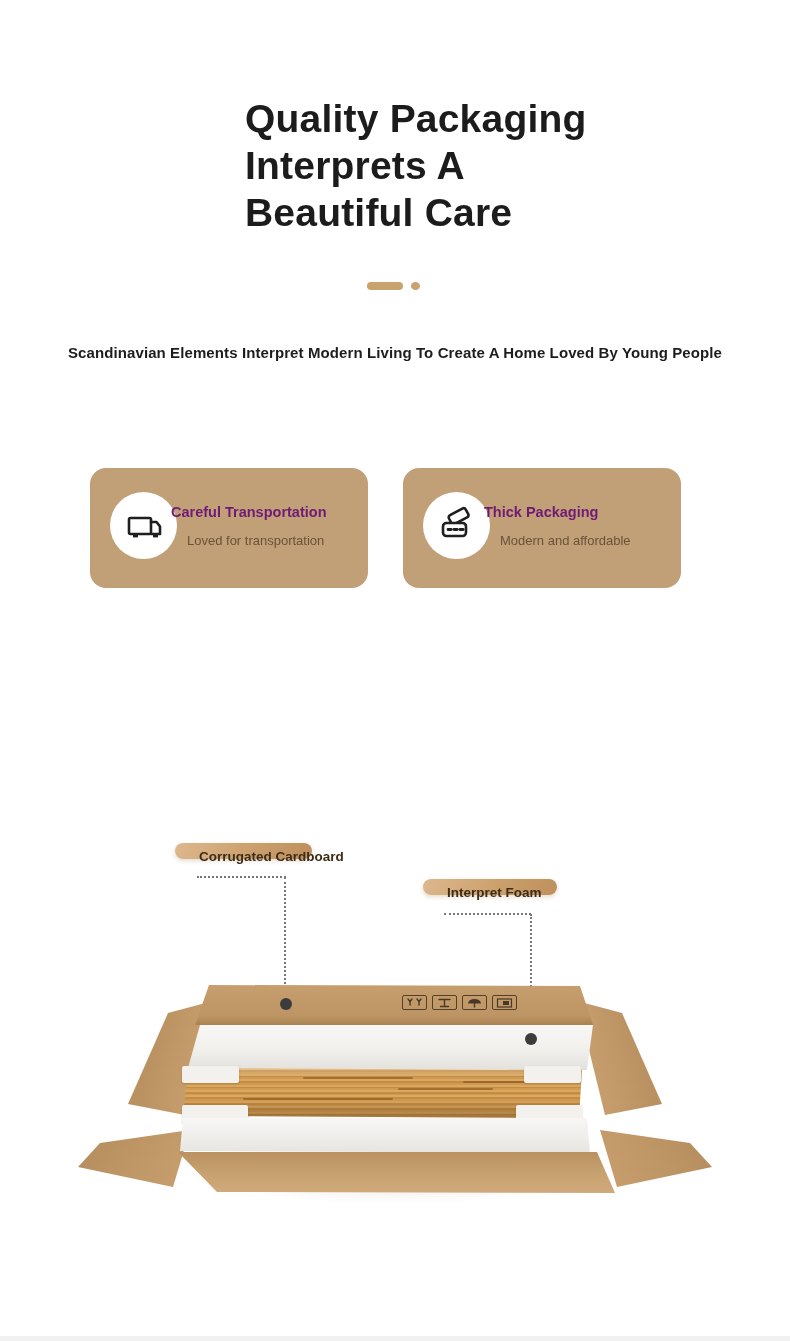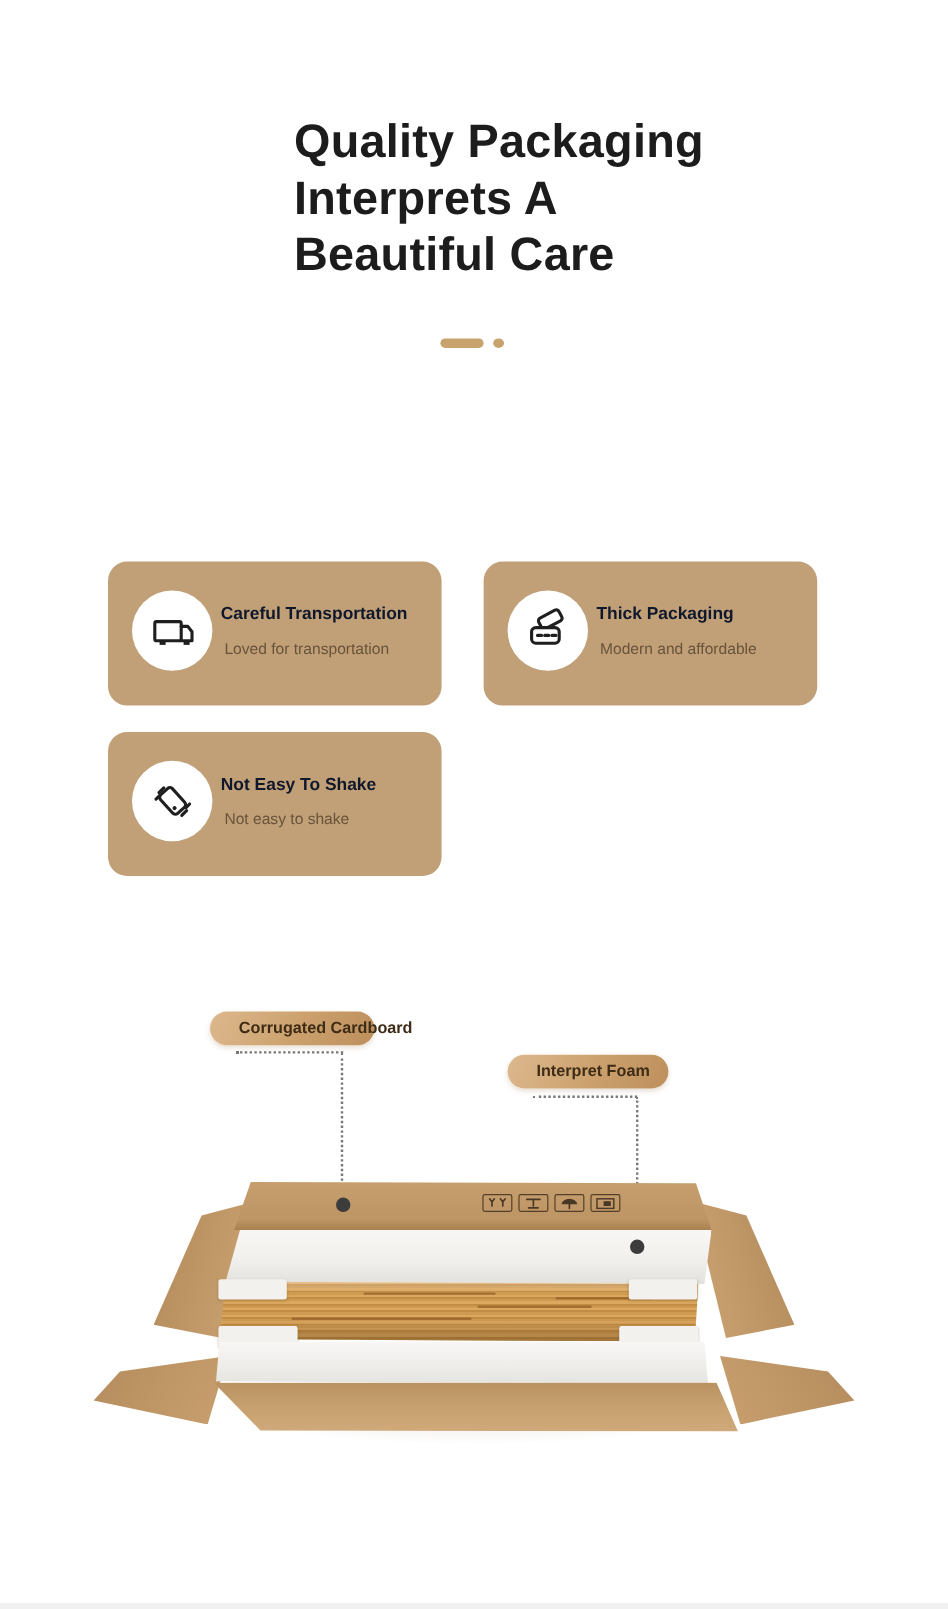--- a/index.html
+++ b/index.html
@@ -34,30 +34,30 @@
   }
   .card{
     position:relative;height:120px;border-radius:16px;background:#c1a078;
   }
   .card-circle{
     position:absolute;left:20px;top:24px;width:67px;height:67px;border-radius:50%;
     background:#ffffff;display:flex;align-items:center;justify-content:center;
   }
   .card-circle svg{display:block;}
   .card-title{
-    position:absolute;left:94px;top:36px;font-size:14.5px;font-weight:700;color:#0f172a;
+    position:absolute;left:81px;top:36px;font-size:14.5px;font-weight:700;color:#701a75;
     white-space:nowrap;
   }
   .card-sub{
     position:absolute;left:97px;top:65px;font-size:13px;font-weight:400;color:#55432d;
     opacity:.82;white-space:nowrap;
   }
   
   .pill{
-    position:absolute;height:28px;border-radius:14px;
+    position:absolute;height:16px;border-radius:14px;
     background:linear-gradient(115deg,#ddb88e 0%,#cba06c 55%,#bd8f5c 100%);
     font-size:13.5px;font-weight:700;color:#3e2c17;
     line-height:28px;padding-left:24px;white-space:nowrap;overflow:visible;
     box-shadow:0 2px 4px rgba(150,110,60,.25);
   }
   .pill-cardboard{left:175px;top:843px;width:113px;}
   .pill-foam{left:423px;top:879px;width:110px;}
   .conn-h{position:absolute;border-top:2px dotted #787878;height:0;}
   .conn-v{position:absolute;border-left:2px dotted #787878;width:0;}
   .conn1-h{left:197px;top:876px;width:89px;}
@@ -150,20 +150,21 @@
 
 <div class="page">
 
   <div class="hero-title">
     <div>Quality Packaging</div>
     <div>Interprets A</div>
     <div>Beautiful Care</div>
   </div>
   <div class="divider-bar"></div>
   <div class="divider-dot"></div>
+  <div class="hero-subtitle">Scandinavian Elements Interpret Modern Living To Create A Home Loved By Young People</div>
 
   <div class="cards">
 
     <div class="card">
       <div class="card-circle">
         <span>
           <svg width="40" height="40" viewBox="0 0 40 40" fill="none" stroke="#1f1f1f" stroke-width="2.6" stroke-linejoin="round" stroke-linecap="round">
             <rect x="5" y="12" width="22" height="16" rx="1.5"></rect>
             <path d="M27 16 h5.5 l3.5 4.5 V28 h-9"></path>
             <rect x="9" y="28" width="5" height="3.4" fill="#1f1f1f" stroke="none"></rect>
@@ -185,38 +186,20 @@
             </g>
             <rect x="6" y="17" width="23" height="13" rx="3.5" fill="#ffffff"></rect>
             <path d="M11 23.5 h3.2 M17 23.5 h3.2 M23 23.5 h3.2" stroke-width="2.8"></path>
           </svg>
         </span>
       </div>
       <div class="card-title">Thick Packaging</div>
       <div class="card-sub">Modern and affordable</div>
     </div>
 
-    <div class="card">
-      <div class="card-circle">
-        <span>
-          <svg width="40" height="40" viewBox="0 0 40 40" fill="none" stroke="#1f1f1f" stroke-width="2.6" stroke-linejoin="round" stroke-linecap="round">
-            <g transform="rotate(-42 20 20)">
-              <rect x="13.5" y="9" width="13.5" height="21" rx="3"></rect>
-              <circle cx="17.5" cy="25" r="1.7" fill="#1f1f1f" stroke="none"></circle>
-            </g>
-            <path d="M8.5 12.5 l4-4"></path>
-            <path d="M6 18 l3-3"></path>
-            <path d="M31.5 27.5 l-4 4"></path>
-            <path d="M34 22 l-3 3"></path>
-          </svg>
-        </span>
-      </div>
-      <div class="card-title">Not Easy To Shake</div>
-      <div class="card-sub">Not easy to shake</div>
-    </div>
 
   </div>
 
   <div class="pill pill-cardboard">Corrugated Cardboard</div>
   <div class="pill pill-foam">Interpret Foam</div>
 
   <div class="conn-h conn1-h"></div>
   <div class="conn-v conn1-v"></div>
   <div class="conn-dot dot1"></div>
   <div class="conn-h conn2-h"></div>

